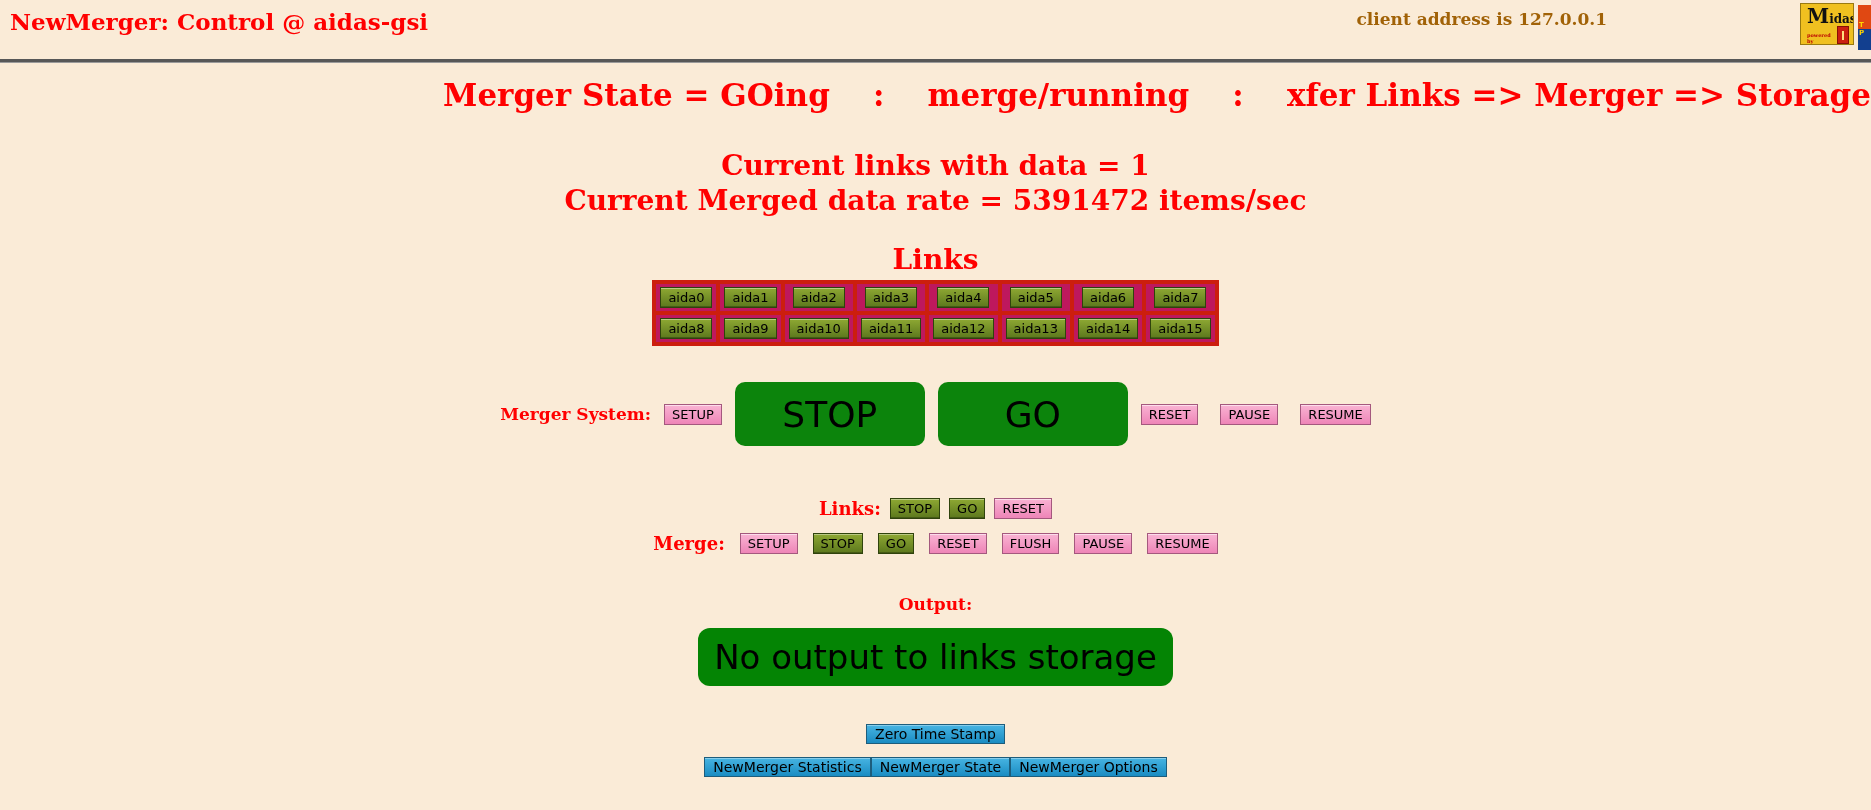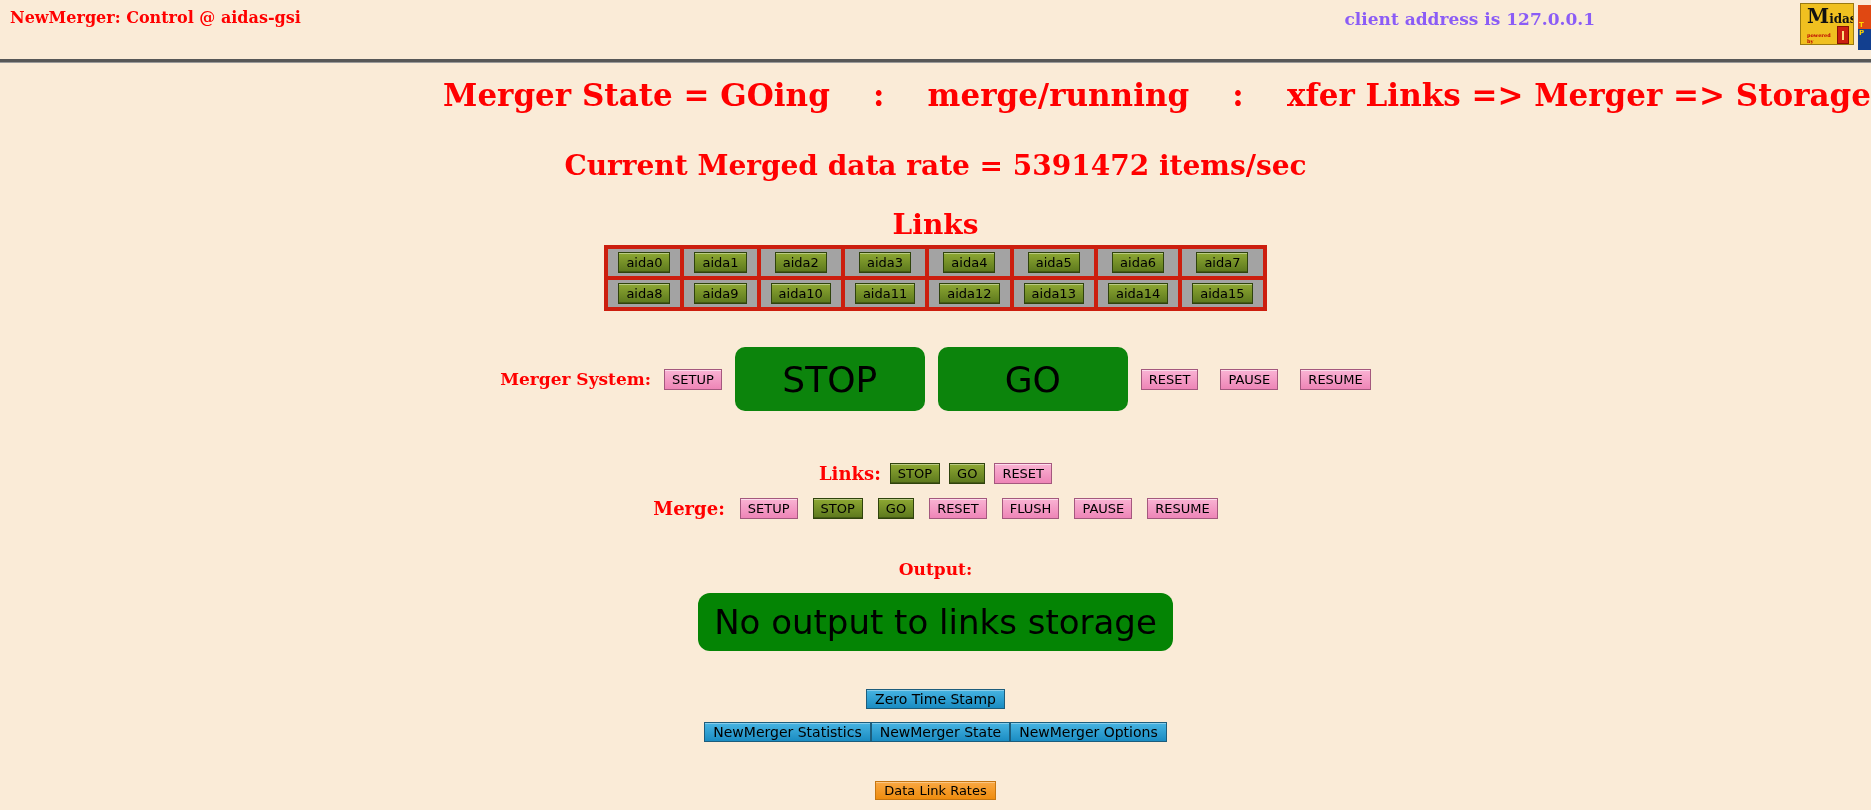--- a/index.html
+++ b/index.html
@@ -5,25 +5,25 @@
   html,body{margin:0;padding:0;}
   body{
     width:1871px;height:810px;overflow:hidden;
     background:#faebd7;
     font-family:"DejaVu Serif",serif;
   }
   
   .header{position:relative;height:62px;}
   .page-title{
     position:absolute;left:10px;top:8px;
-    font-size:16px;font-weight:bold;color:#f00;
+    font-size:23px;font-weight:bold;color:#f00;
   }
   .client-address{
-    position:absolute;right:276px;top:9px;
-    font-size:17px;font-weight:bold;color:#8b5cf6;
+    position:absolute;right:264px;top:9px;
+    font-size:17px;font-weight:bold;color:#a16207;
   }
   .midas-logo{
     position:absolute;right:17px;top:3px;width:54px;height:42px;
     background:#f0c020;border:1px solid #9a7a10;box-sizing:border-box;
     cursor:pointer;overflow:hidden;
   }
   .midas-word{font-family:"DejaVu Serif",serif;color:#111;line-height:1;
     padding:2px 0 0 6px;font-weight:bold;font-size:12px;}
   .midas-word .big-m{font-size:20px;}
   .midas-sub{display:flex;align-items:flex-end;padding:0 4px 0 6px;justify-content:space-between;}
@@ -47,21 +47,21 @@
     text-align:right;margin:16px 0 0;
     font-size:31px;font-weight:bold;color:#f00;white-space:pre-wrap;line-height:1.1;
   }
   .h2-block{margin:36px 0 0;text-align:center;color:#f00;font-weight:bold;font-size:28px;line-height:35px;}
   .h2-links{margin:28px 0 0;text-align:center;color:#f00;font-weight:bold;font-size:28px;line-height:1;}
   
   .links-table{
     margin:6px auto 0;border-collapse:separate;border-spacing:4px;
     background:#cc1e0e;
   }
-  .links-table td{background:#a3a3a3;padding:3px 10px;text-align:center;}
+  .links-table td{background:#be185d;padding:3px 4px;text-align:center;}
   
   button{cursor:pointer;color:#000;}
   .btn-olive{
     font:13px "DejaVu Sans",sans-serif;
     background:linear-gradient(#8ea833,#5c781d);
     border:1px solid #2f430c;
     box-shadow:inset 0 1px 0 rgba(255,255,255,.4), inset 0 -1px 0 rgba(0,0,0,.25);
     padding:2px 7px;
   }
   .btn-pink{
@@ -124,20 +124,21 @@
   <div class="partner-logo">
     <div class="partner-top">T</div>
     <div class="partner-bottom">P</div>
   </div>
   <hr class="divider">
 </div>
 
 <div class="h1-state">Merger State = GOing    :    merge/running    :    xfer Links =&gt; Merger =&gt; Storage</div>
 
 <div class="h2-block">
+  <div>Current links with data = 1</div>
   <div>Current Merged data rate = 5391472 items/sec</div>
 </div>
 
 <div class="h2-links">Links</div>
 
 <table class="links-table">
   <tbody>
       <tr>
     <td><button class="btn-olive">aida0</button></td>
     <td><button class="btn-olive">aida1</button></td>

